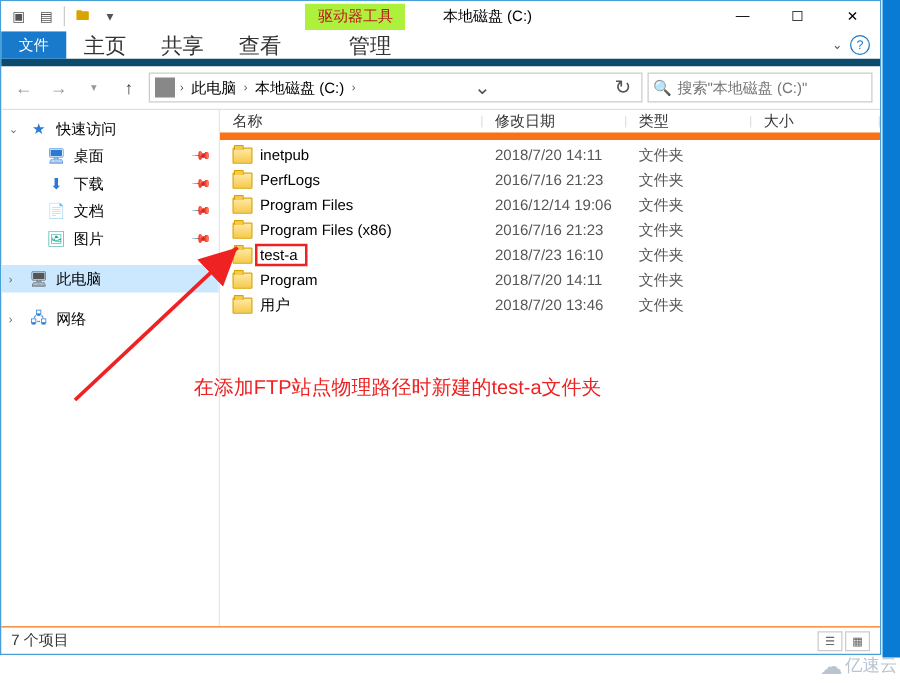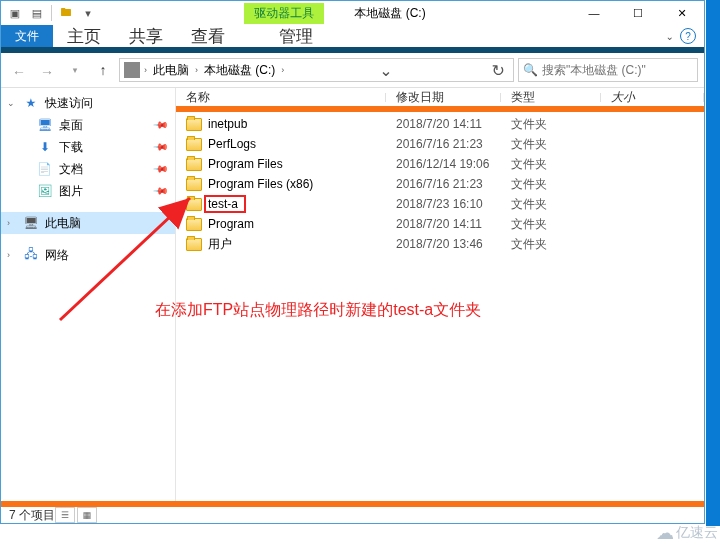--- a/index.html
+++ b/index.html
@@ -5,21 +5,21 @@
 * { margin: 0; padding: 0; box-sizing: border-box; font-family: "Microsoft YaHei", "Segoe UI", sans-serif; }
 body { background: #fff; width: 720px; height: 546px; overflow: hidden; position: relative; }
 .window { width: 705px; height: 524px; border: 1px solid #4a9fd8; background: #fff; position: relative; display: flex; flex-direction: column; }
 
 
 .titlebar { height: 24px; background: #fff; display: flex; align-items: center; position: relative; }
 .titlebar-left { display: flex; align-items: center; gap: 2px; padding-left: 4px; }
 .qat-icon { width: 20px; height: 20px; display: flex; align-items: center; justify-content: center; font-size: 11px; color: #555; }
 .qat-sep { width: 1px; height: 16px; background: #ccc; margin: 0 2px; }
 .titlebar-center { flex: 1; display: flex; align-items: center; justify-content: center; gap: 30px; }
-.ribbon-context { background: #aef13d; padding: 2px 10px; font-size: 12px; color: #15803d; }
+.ribbon-context { background: #aef13d; padding: 2px 10px; font-size: 12px; color: #b91c1c; }
 .titlebar-title { font-size: 12px; color: #000; }
 .win-controls { display: flex; }
 .win-btn { width: 44px; height: 24px; display: flex; align-items: center; justify-content: center; font-size: 11px; color: #000; }
 
 
 .ribbon { height: 28px; background: #fff; display: flex; align-items: stretch; border-bottom: 6px solid #0c4a6e; }
 .ribbon-file { background: #1979ca; color: #fff; padding: 0 14px; display: flex; align-items: center; font-size: 12px; }
 .ribbon-tab { padding: 0 14px; display: flex; align-items: center; font-size: 17px; color: #333; }
 .ribbon-right { margin-left: auto; display: flex; align-items: center; gap: 6px; padding-right: 8px; }
 .ribbon-chev { font-size: 10px; color: #555; }
@@ -49,34 +49,34 @@
 .pin { margin-left: auto; margin-right: 8px; color: #888; font-size: 10px; transform: rotate(45deg); }
 .side-spacer { height: 10px; }
 
 .main { flex: 1; display: flex; flex-direction: column; }
 .cols { height: 24px; display: flex; align-items: flex-end; border-bottom: 6px solid #f97316; font-size: 12px; color: #333; }
 .col { padding-left: 10px; position: relative; }
 .col::after { content: ""; position: absolute; right: 0; top: 4px; bottom: 4px; width: 1px; background: #e0e0e0; }
 .col-name { width: 210px; }
 .col-date { width: 115px; }
 .col-type { width: 100px; }
-.col-size { flex: 1; font-style: italic; }
+.col-size { flex: 1; }
 
 .filelist { flex: 1; position: relative; padding-top: 2px; }
 .row { height: 20px; display: flex; align-items: center; font-size: 12px; color: #000; }
 .row .c-name { width: 210px; padding-left: 10px; display: flex; align-items: center; gap: 6px; }
 .row .c-date { width: 115px; padding-left: 10px; color: #555; }
 .row .c-type { width: 100px; padding-left: 10px; color: #555; }
 .folder-icon { width: 16px; height: 13px; background: linear-gradient(#ffe9a6, #f7ca4d); border: 1px solid #d9a400; border-radius: 1px; position: relative; }
 .folder-icon::before { content: ""; position: absolute; top: -3px; left: 0; width: 6px; height: 3px; background: #f7ca4d; border: 1px solid #d9a400; border-bottom: none; border-radius: 1px 1px 0 0; }
 .row.highlight .c-name .fname { position: relative; }
 .row.highlight .c-name .fname::after { content: ""; position: absolute; left: -4px; right: -8px; top: -2px; bottom: -2px; border: 2px solid #e22; }
 
 
-.statusbar { height: 22px; border-top: 6px solid #f97316; display: flex; align-items: center; padding: 0 8px; font-size: 12px; color: #333; }
+.statusbar { height: 22px; border-top: 1px solid #f97316; display: flex; align-items: center; padding: 0 8px; font-size: 12px; color: #333; justify-content: space-between; }
 .view-toggles { display: flex; gap: 2px; }
 .vt { width: 20px; height: 16px; border: 1px solid #ccc; display: flex; align-items: center; justify-content: center; font-size: 9px; color: #666; }
 
 
 .anno-text { position: absolute; left: 155px; top: 300px; color: #e22; font-size: 16px; font-family: Liberation Sans, sans-serif; white-space: nowrap; }
 .arrow-svg { position: absolute; left: 40px; top: 180px; pointer-events: none; }
 .watermark { position: absolute; right: 2px; bottom: 2px; font-size: 14px; color: #b8c4d0; display: flex; align-items: center; gap: 2px; }
 .watermark .cloud { font-size: 18px; }
 .desktop-edge { position: absolute; right: 0; top: 0; width: 14px; height: 526px; background: #0a7bd4; }
 </style>

